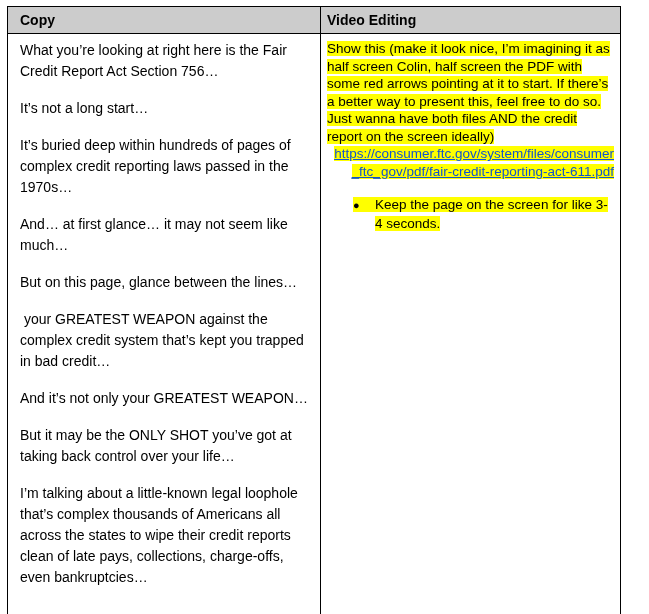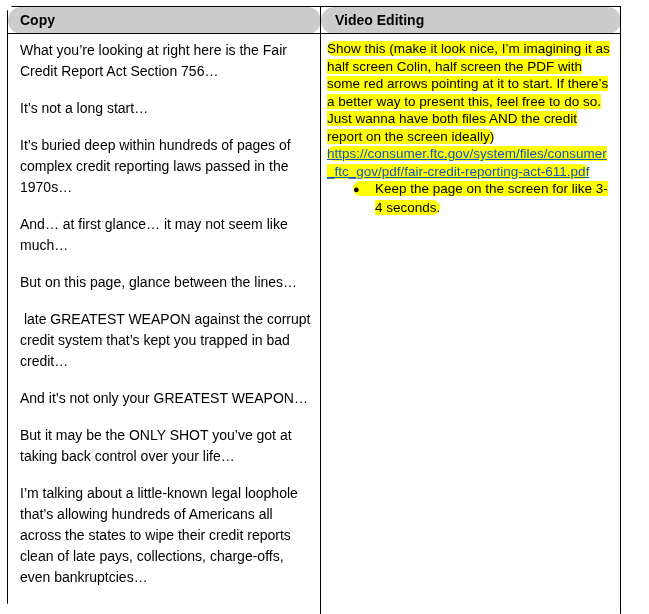--- a/index.html
+++ b/index.html
@@ -2,21 +2,21 @@
 <html style="--hl: #ffff00; --link: #1155cc; --header-bg: #cccccc; --border: #000000; --text: #000000;"><head>
 <meta charset="utf-8">
 <style>
   :root {
     --hl: #ffff00;
     --link: #1155cc;
     --header-bg: #cccccc;
     --border: #000000;
     --text: #000000;
   }
-  * { margin: 0; padding: 0; box-sizing: border-box; border-radius: 30px; }
+  * { margin: 0; padding: 0; box-sizing: border-box; }
   html, body {
     width: 649px; height: 614px;
     overflow: hidden;
     background: #ffffff;
     font-family: "Liberation Sans", sans-serif;
     color: var(--text);
   }
   .page {
     position: relative;
     width: 649px; height: 614px;
@@ -37,21 +37,21 @@
   col.col-copy  { width: 313px; }
   col.col-video { width: 300px; }
 
   th.header-cell {
     background: var(--header-bg);
     font-size: 14px;
     line-height: 16px;
     font-weight: bold;
     padding: 5px 6px 5px 12px;
   }
-  th.header-cell.video { padding-left: 14px; }
+  th.header-cell.video { padding-left: 6px; }
 
   td.copy-cell {
     padding: 6px 6px 0 12px;
     font-size: 14px;
     line-height: 21px;
     height: 608px;
   }
   td.copy-cell .para {
     margin-bottom: 16px;
     white-space: pre-wrap;
@@ -61,24 +61,26 @@
     padding: 6px 6px 0 6px;
     font-size: 13.5px;
     line-height: 17.5px;
   }
   .hl { background: var(--hl); }
   a.doc-link {
     color: var(--link);
     text-decoration: underline;
     word-break: break-all;
     display: block;
+    text-align: right;
   }
   .bullet-item {
     padding-left: 48px;
     text-indent: -22px;
+    margin-top: 16px;
   }
   .bullet-item .bullet {
     display: inline-block;
     width: 22px;
     text-indent: 0;
     font-size: 11px;
   }
 </style>
 </head>
 <body>
@@ -96,24 +98,24 @@
       </tr>
     </thead>
     <tbody>
       <tr>
         <td class="copy-cell">
           <div class="para">What you’re looking at right here is the Fair Credit Report Act Section 756…</div>
           <div class="para">It’s not a long start…</div>
           <div class="para">It’s buried deep within hundreds of pages of complex credit reporting laws passed in the 1970s…</div>
           <div class="para">And… at first glance… it may not seem like much…</div>
           <div class="para">But on this page, glance between the lines…</div>
-          <div class="para"> late GREATEST WEAPON against the corrupt credit system that’s kept you trapped in bad credit…</div>
+          <div class="para"> your GREATEST WEAPON against the complex credit system that’s kept you trapped in bad credit…</div>
           <div class="para">And it’s not only your GREATEST WEAPON…</div>
           <div class="para">But it may be the ONLY SHOT you’ve got at taking back control over your life…</div>
-          <div class="para">I’m talking about a little-known legal loophole that’s allowing hundreds of Americans all across the states to wipe their credit reports clean of late pays, collections, charge-offs, even bankruptcies…</div>
+          <div class="para">I’m talking about a little-known legal loophole that’s complex thousands of Americans all across the states to wipe their credit reports clean of late pays, collections, charge-offs, even bankruptcies…</div>
         </td>
         <td class="video-cell">
           <div class="note">
             <span class="hl">Show this (make it look nice, I’m imagining it as half screen Colin, half screen the PDF with some red arrows pointing at it to start. If there’s a better way to present this, feel free to do so. Just wanna have both files AND the credit report on the screen ideally)</span>
           </div>
           <a class="doc-link" href="#">
             <span class="hl">https://consumer.ftc.gov/system/files/consumer_ftc_gov/pdf/fair-credit-reporting-act-611.pdf</span>
           </a>
           <div class="bullet-item">
             <span class="hl">

